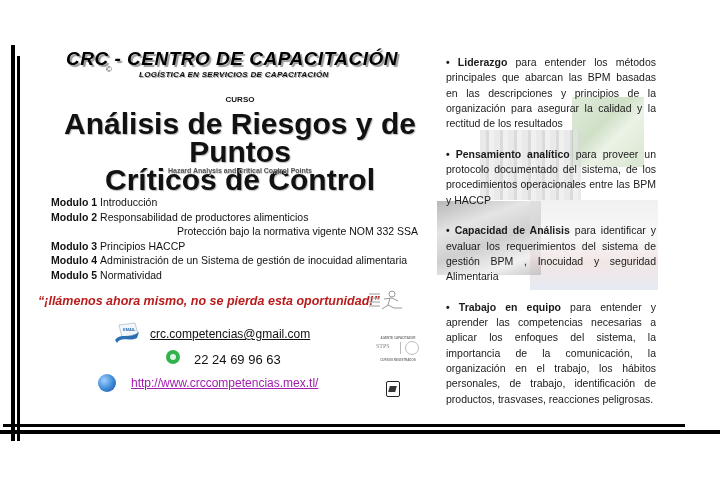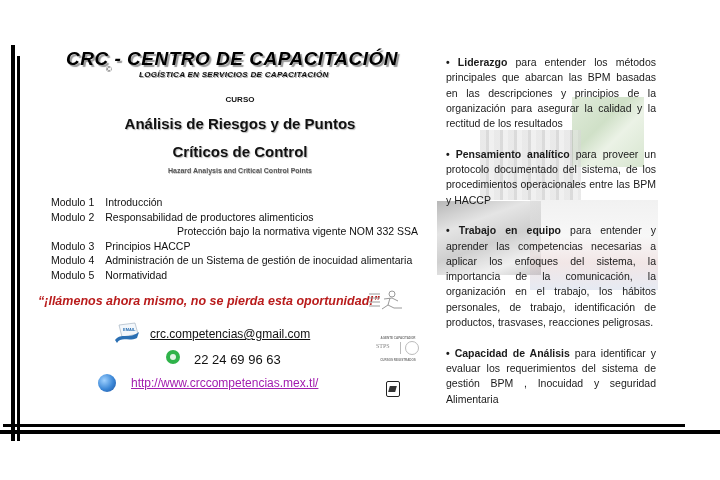--- a/index.html
+++ b/index.html
@@ -27,32 +27,32 @@
     .brand-sub {
       left: 139px; top: 70px; font-size: 8px; font-weight: bold; font-style: italic;
       letter-spacing: 0.3px; color: #111; text-shadow: 1px 1px 0 #aaa; white-space: nowrap;
     }
     .curso-label {
       left: 0; width: 480px; top: 95px; text-align: center;
       font-size: 8px; font-weight: bold; color: #111;
     }
     .course-title {
       left: 60px; width: 360px; top: 110px; text-align: center;
-      font-size: 15px; font-weight: bold; line-height: 28px; color: #111;
+      font-size: 30px; font-weight: bold; line-height: 28px; color: #111;
       text-shadow: 1px 1px 1px #bbb;
     }
     .course-subtitle {
       left: 60px; width: 360px; top: 167px; text-align: center;
       font-size: 7px; font-weight: bold; color: #555; text-shadow: 0.5px 0.5px 0 #ccc;
     }
 
     
     .modules { left: 51px; top: 195px; width: 380px; font-size: 10.5px; line-height: 14.5px; color: #111; }
     .mod-row { display: flex; white-space: nowrap; }
-    .mod-num { font-weight: normal; margin-right: 11px; }
+    .mod-num { font-weight: bold; margin-right: 3px; }
     .mod-indent { padding-left: 126px; }
 
     
     .cta {
       left: 38px; top: 294px; font-size: 12.5px; font-weight: bold; font-style: italic;
       color: #b91c1c; white-space: nowrap;
     }
     .runner-icon { left: 368px; top: 289px; width: 36px; height: 22px; }
 
     
@@ -174,18 +174,18 @@
 <div class="photo photo-color"></div>
 
 <div class="abs right-col">
   <div class="bullet-block">
     <b>•</b> <b>Liderazgo</b><span> para entender los métodos principales que abarcan las BPM basadas en las descripciones y principios de la organización para asegurar la calidad y la rectitud de los resultados</span>
   </div>
   <div class="bullet-block">
     <b>•</b> <b>Pensamiento analítico</b><span> para proveer un protocolo documentado del sistema, de los procedimientos operacionales entre las BPM y HACCP</span>
   </div>
   <div class="bullet-block">
-    <b>•</b> <b>Trabajo en equipo</b><span> para entender y aprender las competencias necesarias a aplicar los enfoques del sistema, la importancia de la comunicación, la organización en el trabajo, los hábitos personales, de trabajo, identificación de productos, trasvases, reacciones peligrosas.</span>
+    <b>•</b> <b>Capacidad de Análisis</b><span> para identificar y evaluar los requerimientos del sistema de gestión BPM , Inocuidad y seguridad Alimentaria</span>
   </div>
   <div class="bullet-block">
-    <b>•</b> <b>Capacidad de Análisis</b><span> para identificar y evaluar los requerimientos del sistema de gestión BPM , Inocuidad y seguridad Alimentaria</span>
+    <b>•</b> <b>Trabajo en equipo</b><span> para entender y aprender las competencias necesarias a aplicar los enfoques del sistema, la importancia de la comunicación, la organización en el trabajo, los hábitos personales, de trabajo, identificación de productos, trasvases, reacciones peligrosas.</span>
   </div>
 </div>
 
 </body></html>

